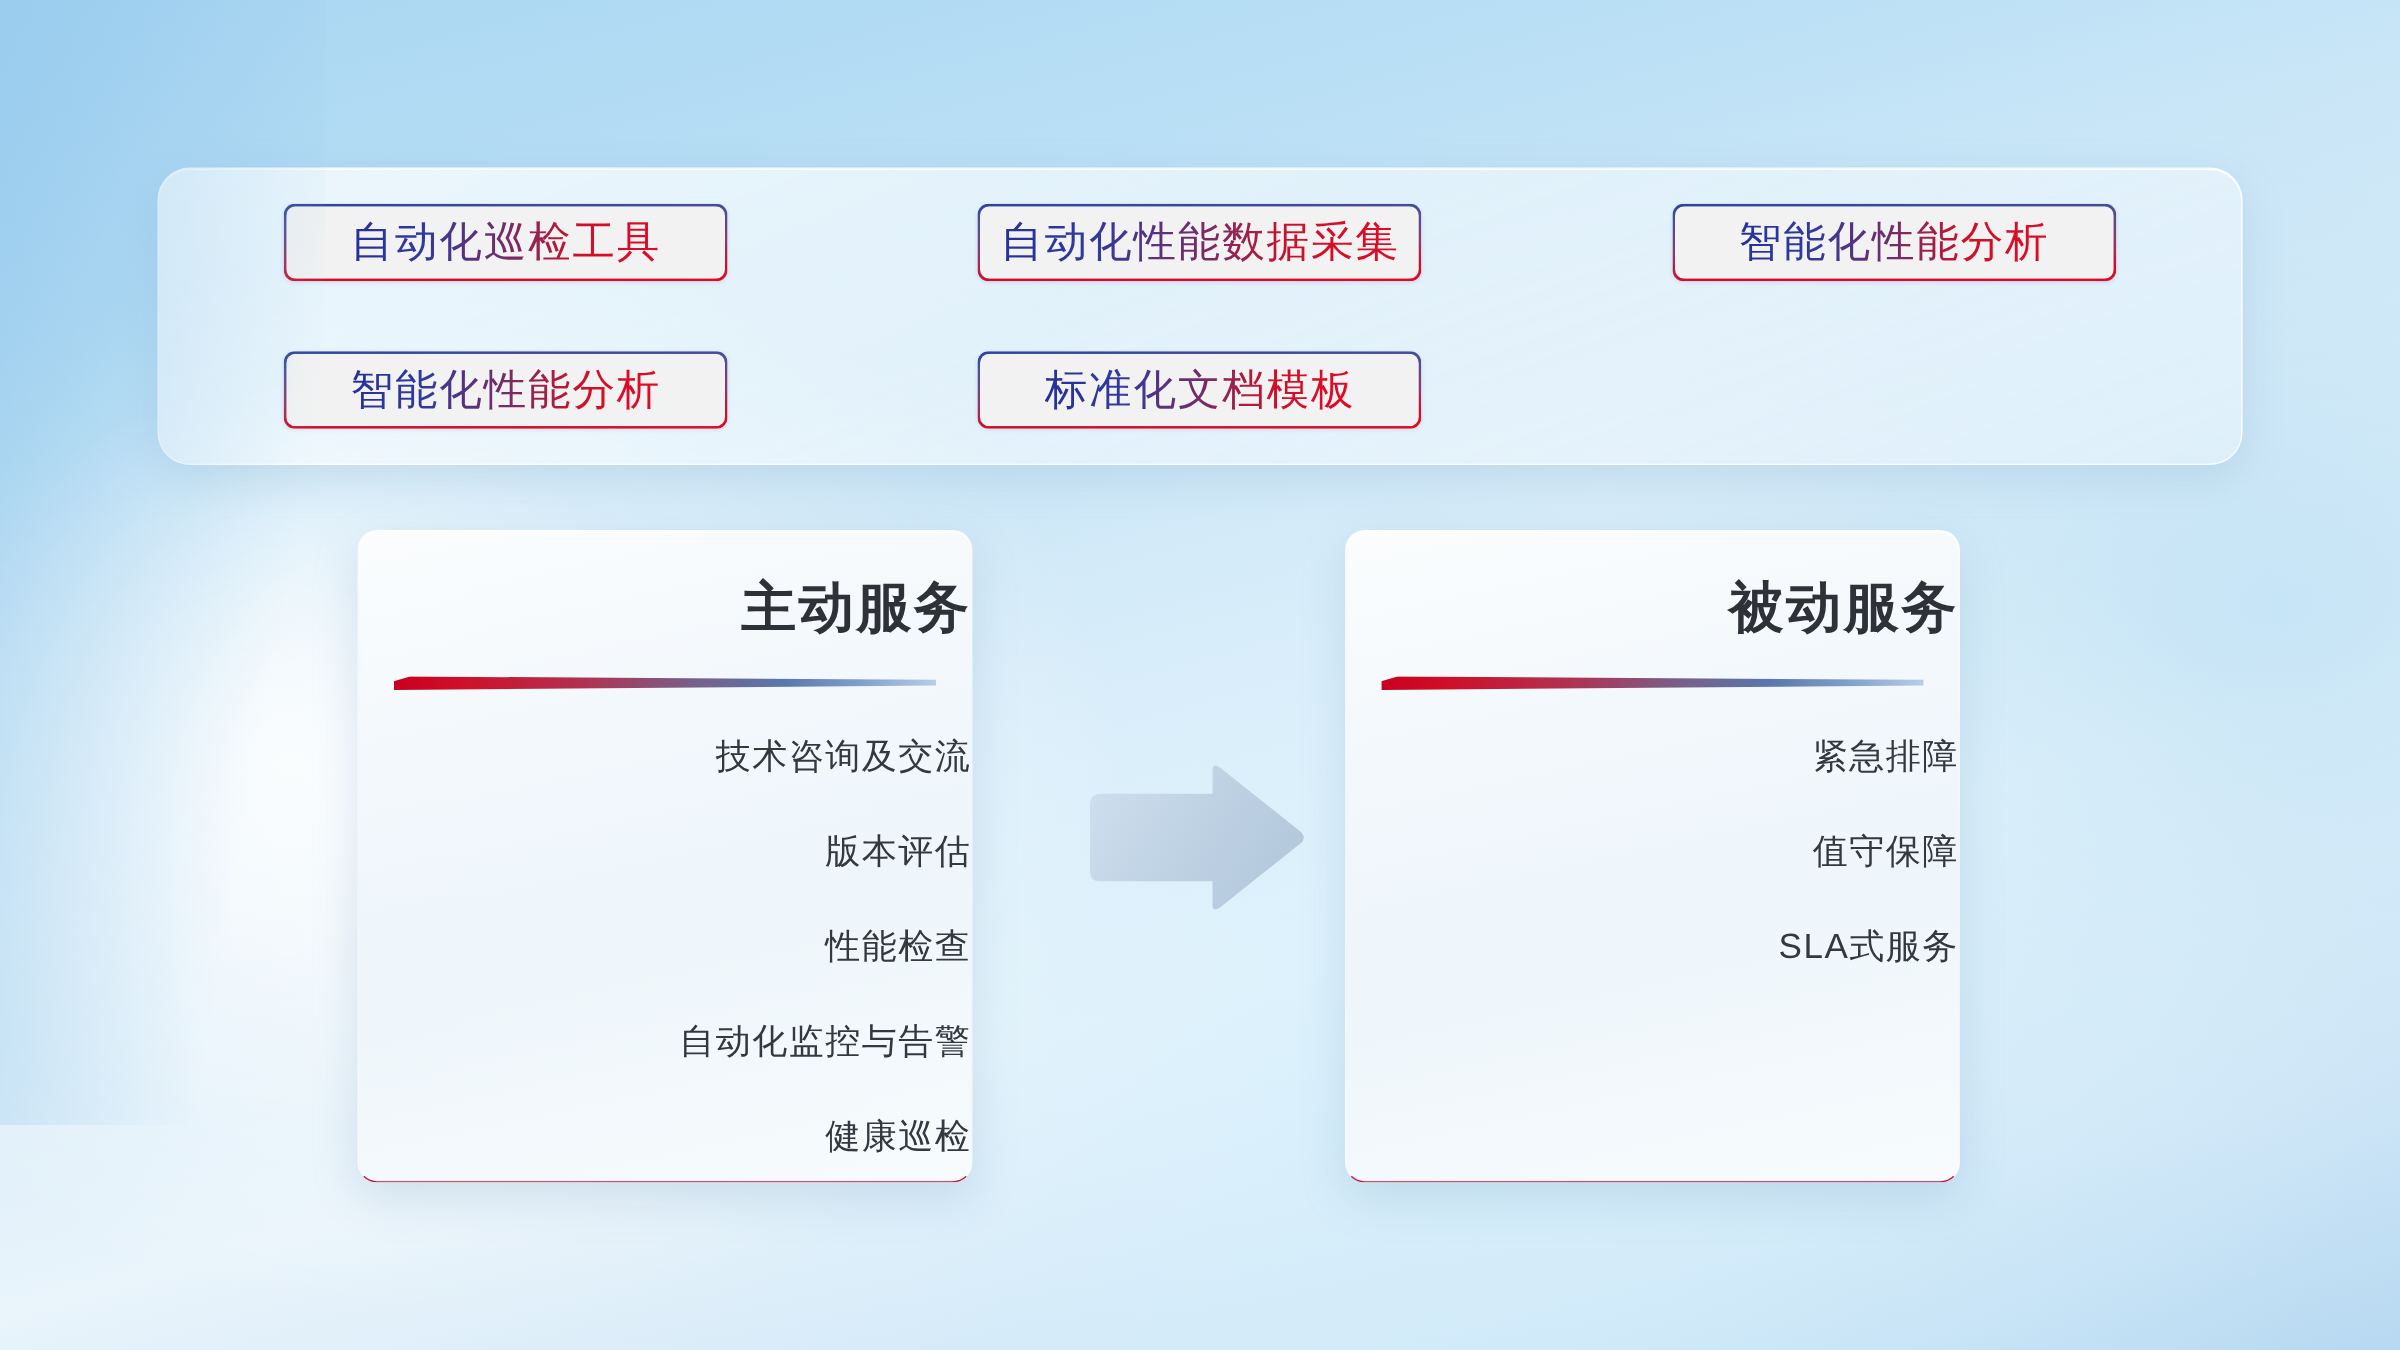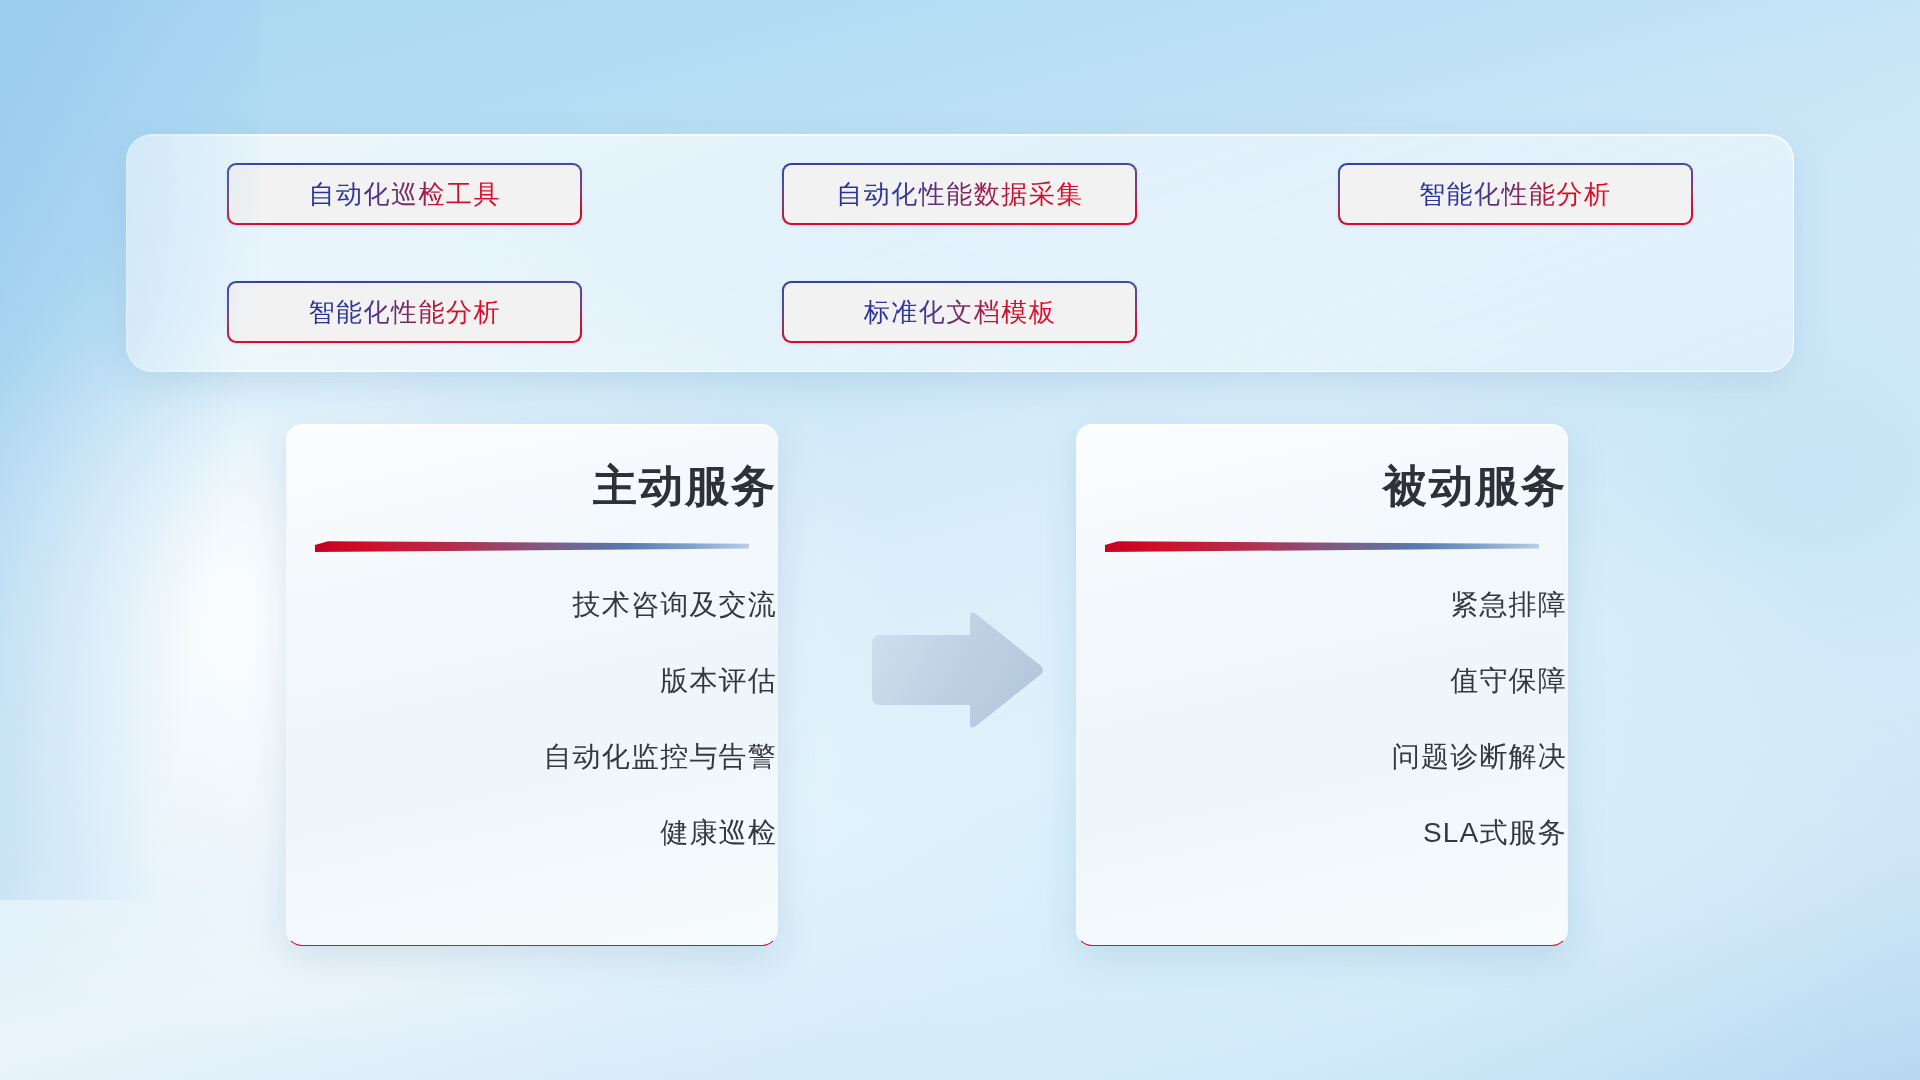--- a/index.html
+++ b/index.html
@@ -70,21 +70,21 @@
     border-radius: 9px;
     background: #f2f2f2;
     box-sizing: border-box;
     padding: 1.6px;
     background-image: linear-gradient(#f2f2f2, #f2f2f2), linear-gradient(178deg, #2d43a0 0%, #4a4f9a 22%, #8a3a6c 55%, #d20d2c 82%, #e00a28 100%);
     background-origin: border-box;
     background-clip: content-box, border-box;
     box-shadow: 0 1px 3px rgba(100,130,165,0.16);
   }
   .chip-label {
-    font-size: 26px;
+    font-size: 34px;
     letter-spacing: 1.5px;
     font-weight: 400;
     white-space: nowrap;
     background-image: linear-gradient(90deg, #26309a 0%, #313a9c 24%, #7b2a63 52%, #cf1029 74%, #e00a26 100%);
     -webkit-background-clip: text;
     background-clip: text;
     color: transparent;
     -webkit-text-fill-color: transparent;
   }
 
@@ -193,20 +193,21 @@
   </div>
 
   <div class="card" id="card-left">
     <div class="card-title">主动服务</div>
     <div class="card-divider">
       <div class="bar"></div>
     </div>
     <ul class="card-list">
       <li>技术咨询及交流</li>
       <li>版本评估</li>
+      <li>性能检查</li>
       <li>自动化监控与告警</li>
       <li>健康巡检</li>
     </ul>
   </div>
 
   <div class="arrow-wrap">
     <svg viewBox="0 0 180 120">
       <defs>
         <linearGradient id="arrGrad" x1="0" y1="0" x2="1" y2="0.4">
           <stop offset="0%" stop-color="#cfe0ee"></stop>
@@ -219,18 +220,17 @@
   </div>
 
   <div class="card" id="card-right">
     <div class="card-title">被动服务</div>
     <div class="card-divider">
       <div class="bar"></div>
     </div>
     <ul class="card-list">
       <li>紧急排障</li>
       <li>值守保障</li>
-      <li>问题诊断解决</li>
       <li>SLA式服务</li>
     </ul>
   </div>
 
 </div>
 
 </body></html>

